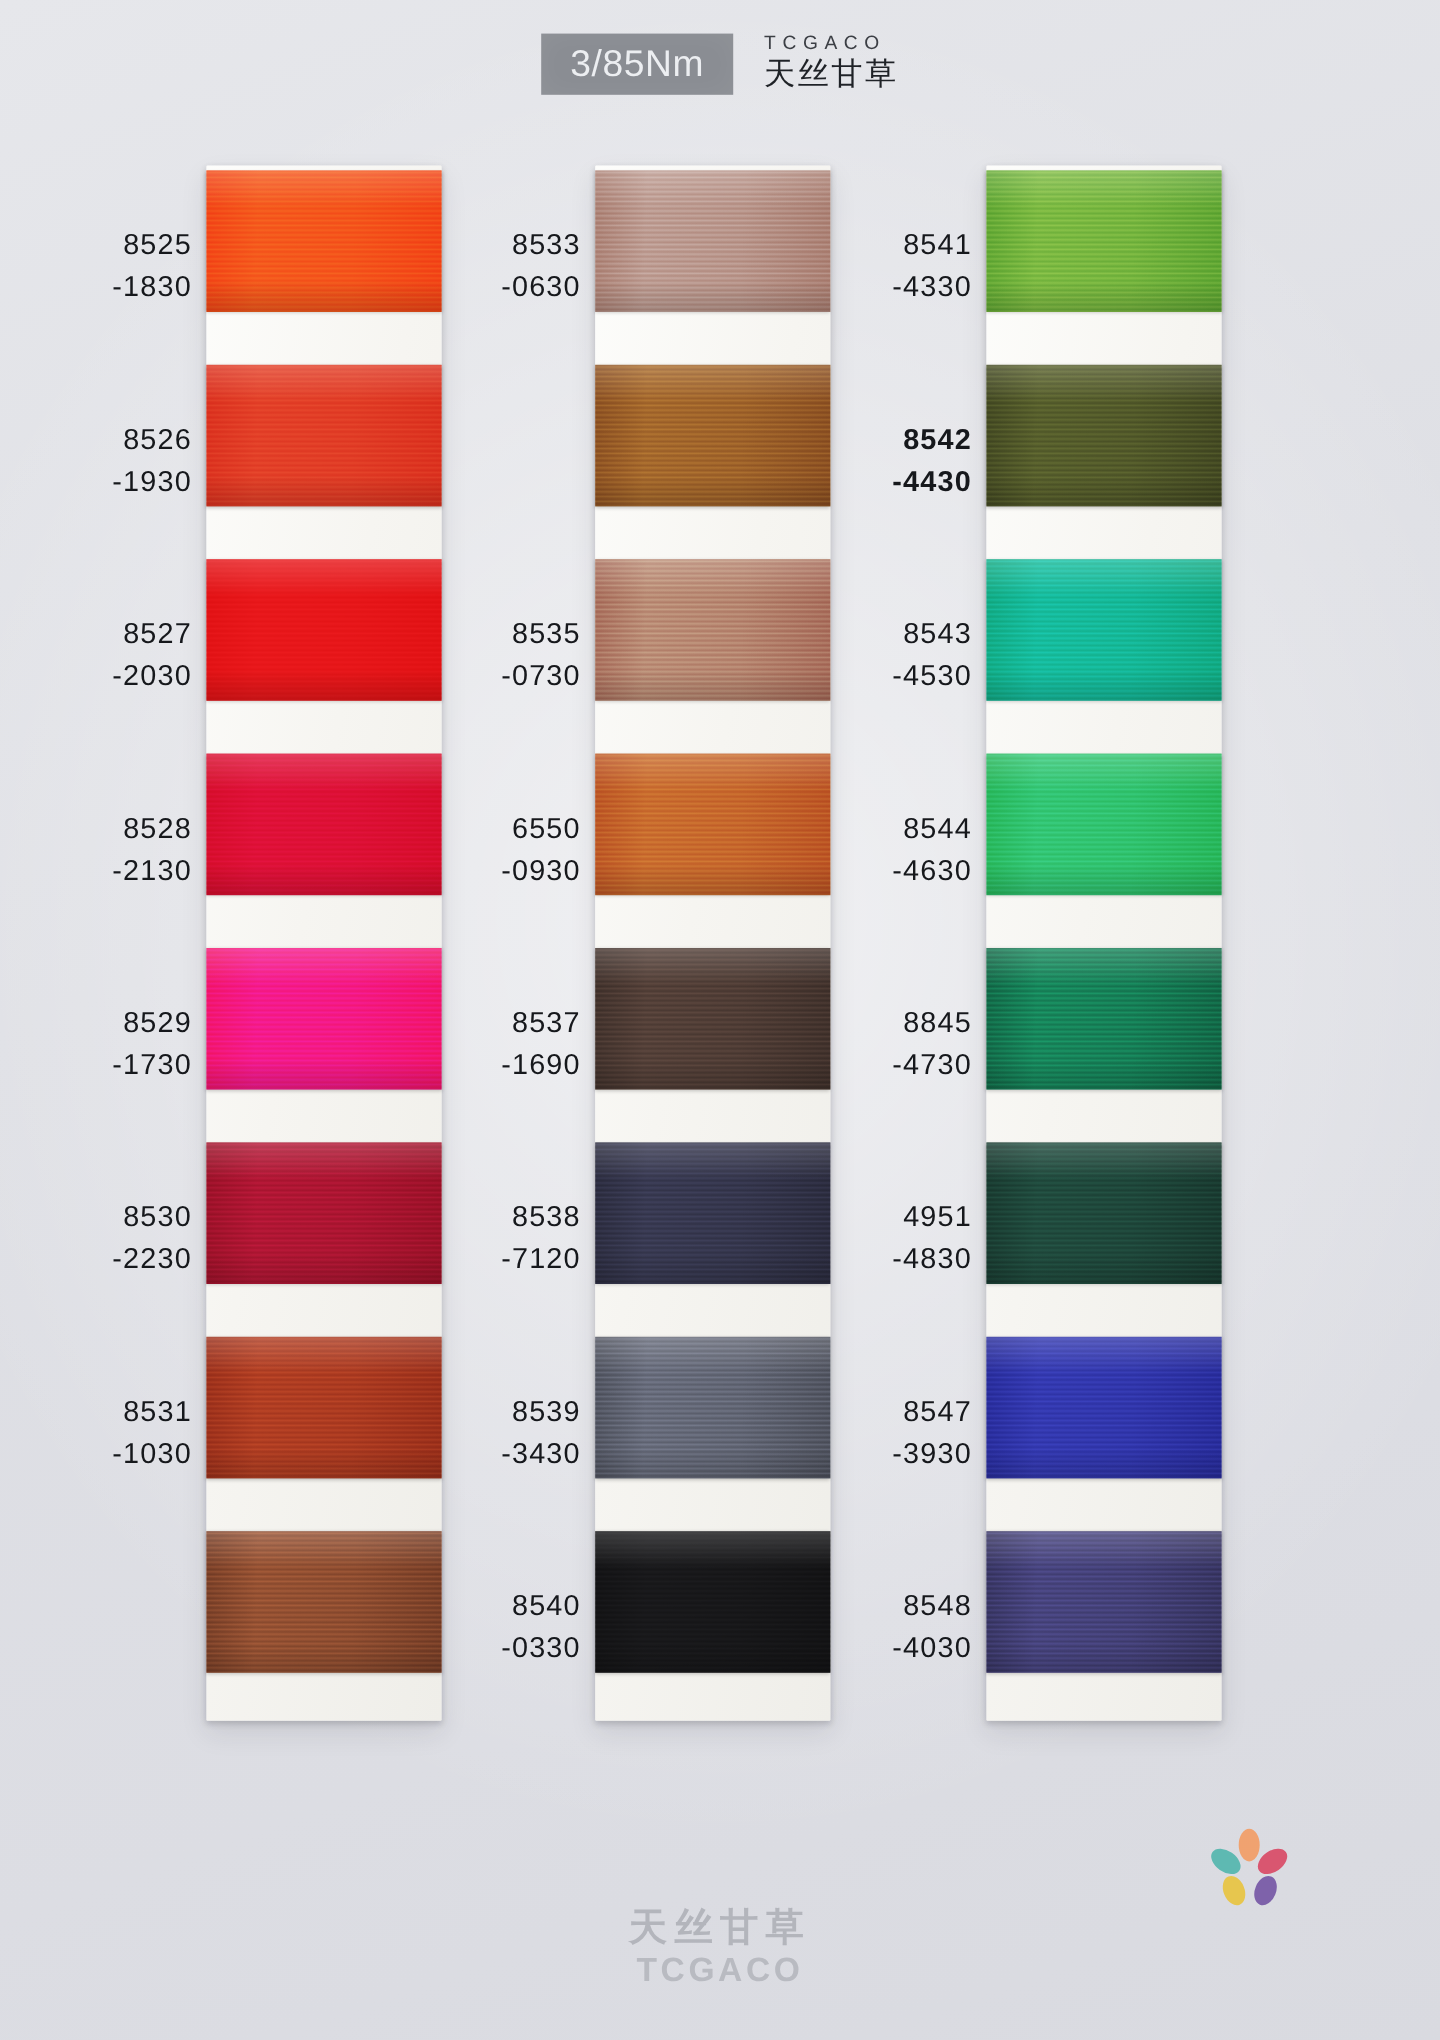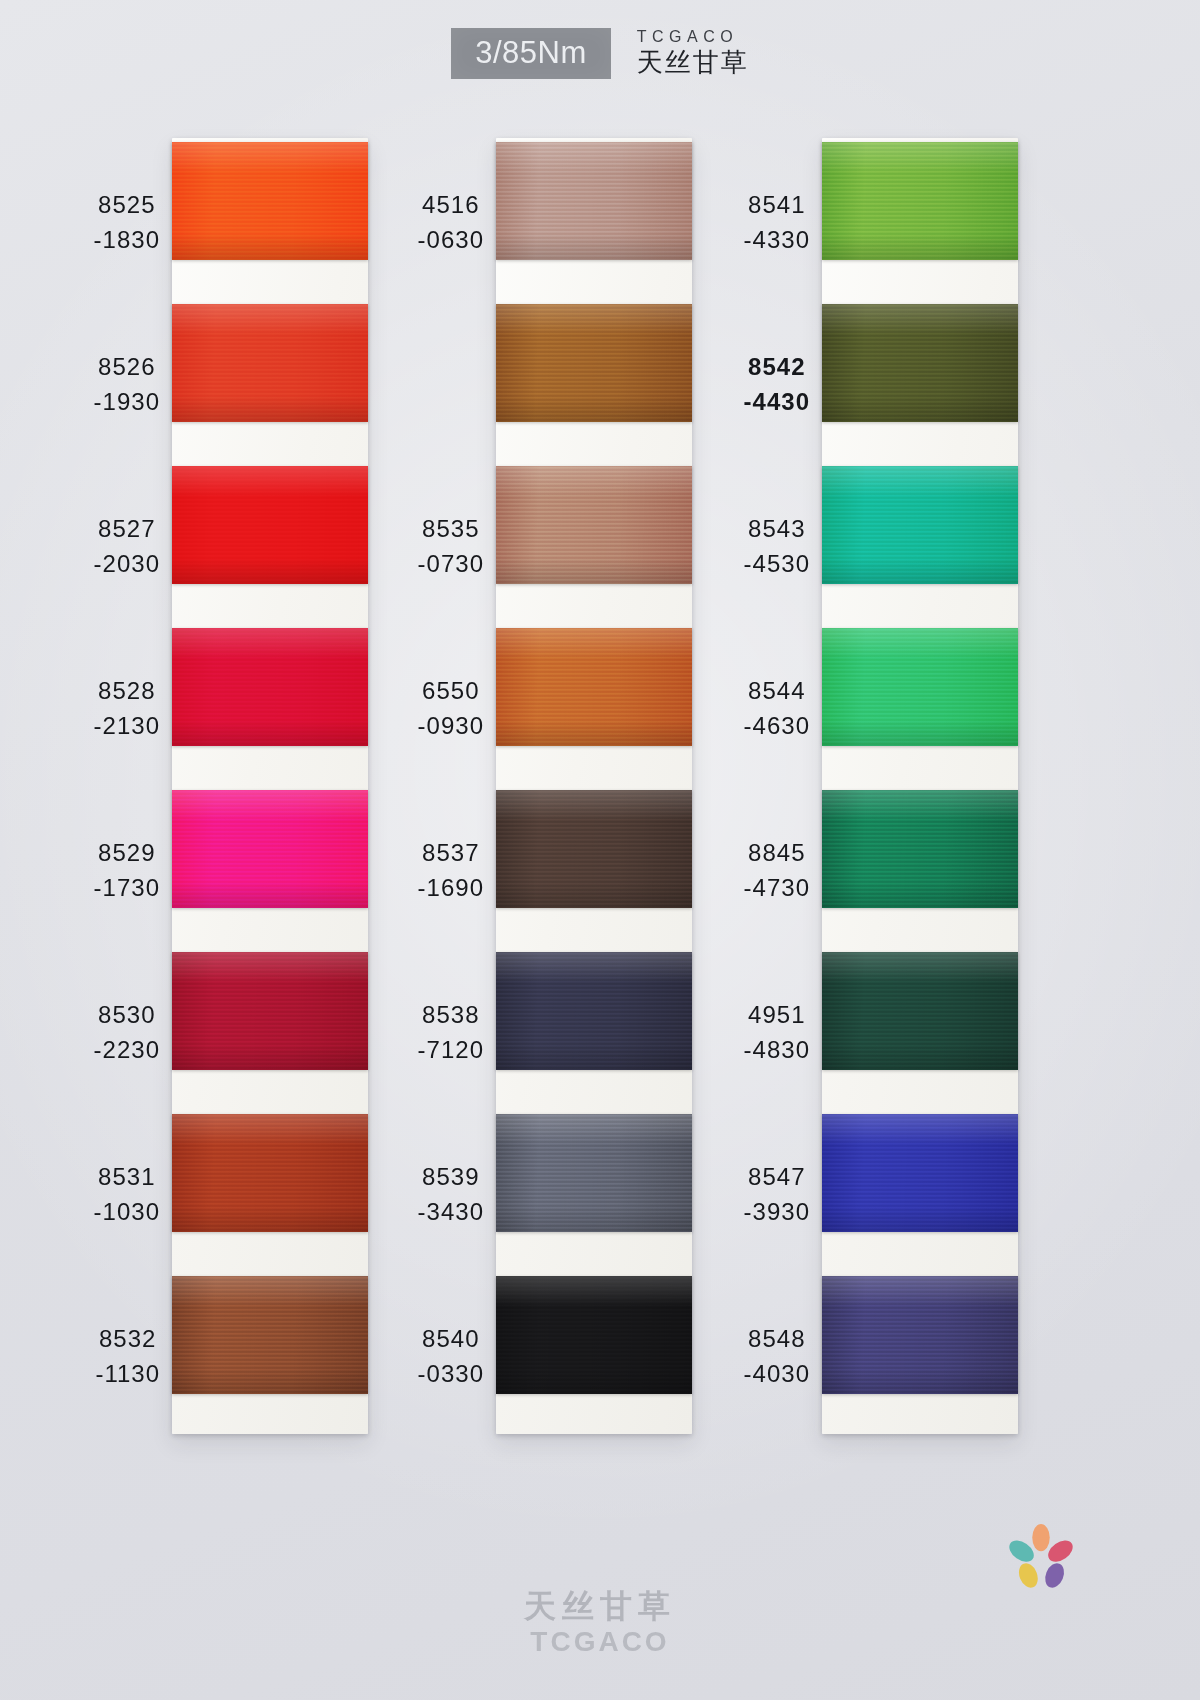--- a/index.html
+++ b/index.html
@@ -72,21 +72,21 @@
   .labels{position:absolute;top:18px;width:120px;height:1296px;}
   .col-0 .labels{left:8px;}
   .col-1 .labels{left:4px;}
   .col-2 .labels{left:4px;}
 
   .swatch-row{
     position:absolute;left:0;width:100%;height:162px;
   }
   .label{
     position:absolute;right:8px;top:50px;
-    text-align:center;
+    text-align:right;
     color:#16181c;
     font-size:24px;
     letter-spacing:1px;
     line-height:1.45;
     white-space:pre-line;
   }
 
   
   .skein{
     position:absolute;
@@ -177,24 +177,20 @@
 -1730</div>
         </div>
         <div class="swatch-row" style="top: 810px;">
           <div class="label">8530
 -2230</div>
         </div>
         <div class="swatch-row" style="top: 972px;">
           <div class="label">8531
 -1030</div>
         </div>
-        <div class="swatch-row" style="top: 1134px;">
-          <div class="label">8532
--1130</div>
-        </div>
       </div>
     <div class="skeins">
         <div class="swatch-row" style="top: 0px;">
           <div class="skein" title="8525-1830" style="background: rgb(244, 81, 26);">
             <div class="skein-inner"></div>
             <div class="skein-sheen"></div>
           </div>
         </div>
         <div class="swatch-row" style="top: 162px;">
           <div class="skein" title="8526-1930" style="background: rgb(224, 58, 36);">
@@ -237,21 +233,21 @@
             <div class="skein-inner"></div>
             <div class="skein-sheen"></div>
           </div>
         </div>
       </div>
   </div>
   <div class="col col-1">
     <div class="card-strip"></div>
     <div class="labels">
         <div class="swatch-row" style="top: 0px;">
-          <div class="label">4516
+          <div class="label">8533
 -0630</div>
         </div>
         <div class="swatch-row" style="top: 324px;">
           <div class="label">8535
 -0730</div>
         </div>
         <div class="swatch-row" style="top: 486px;">
           <div class="label">6550
 -0930</div>
         </div>

